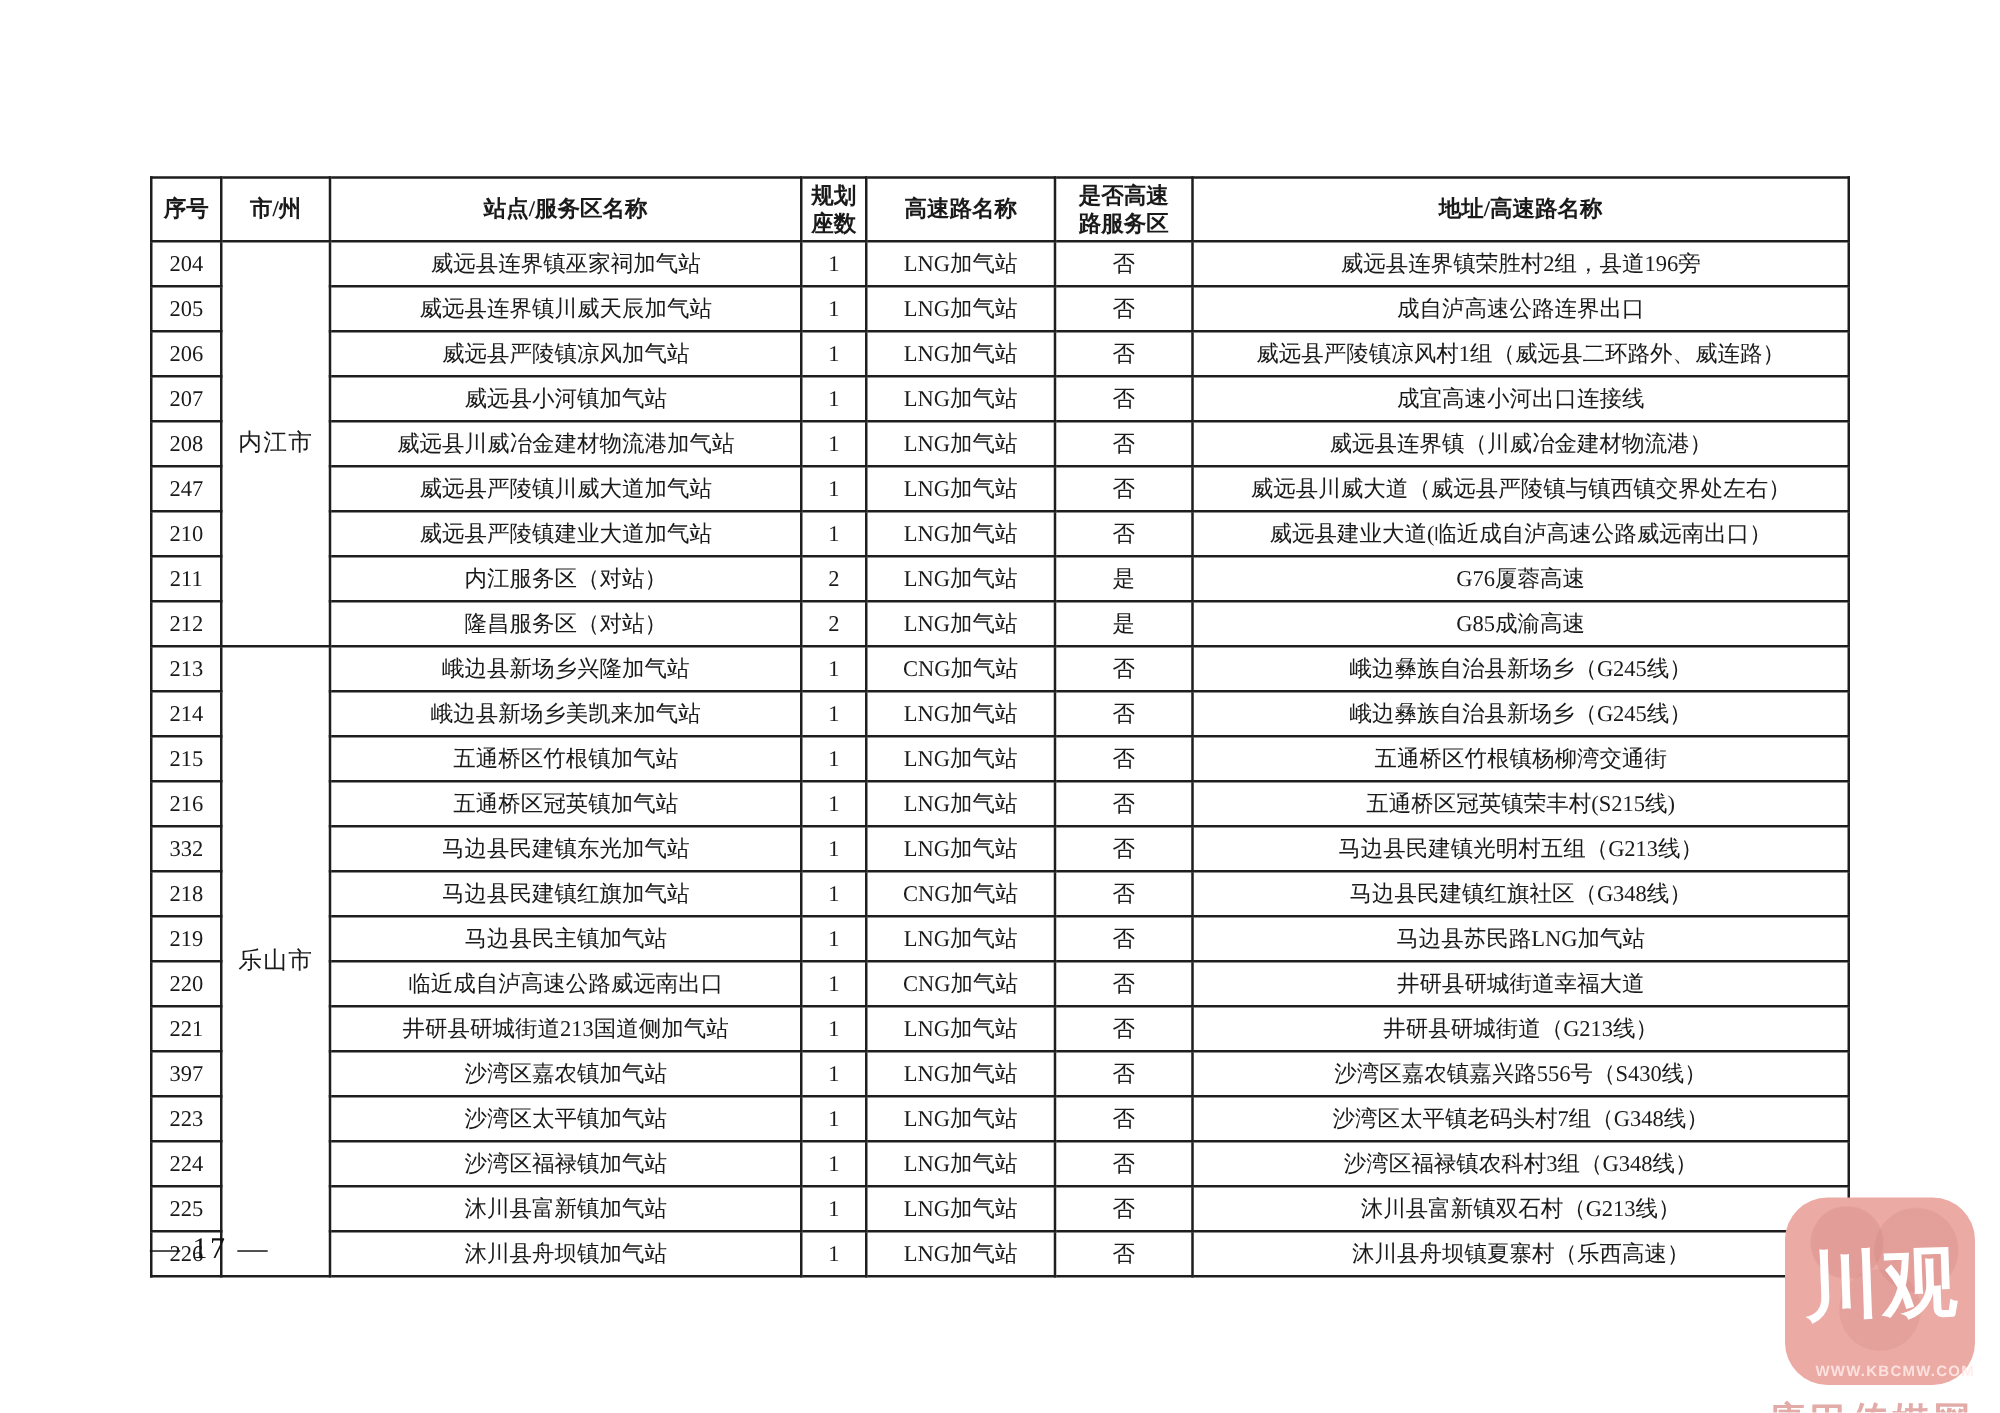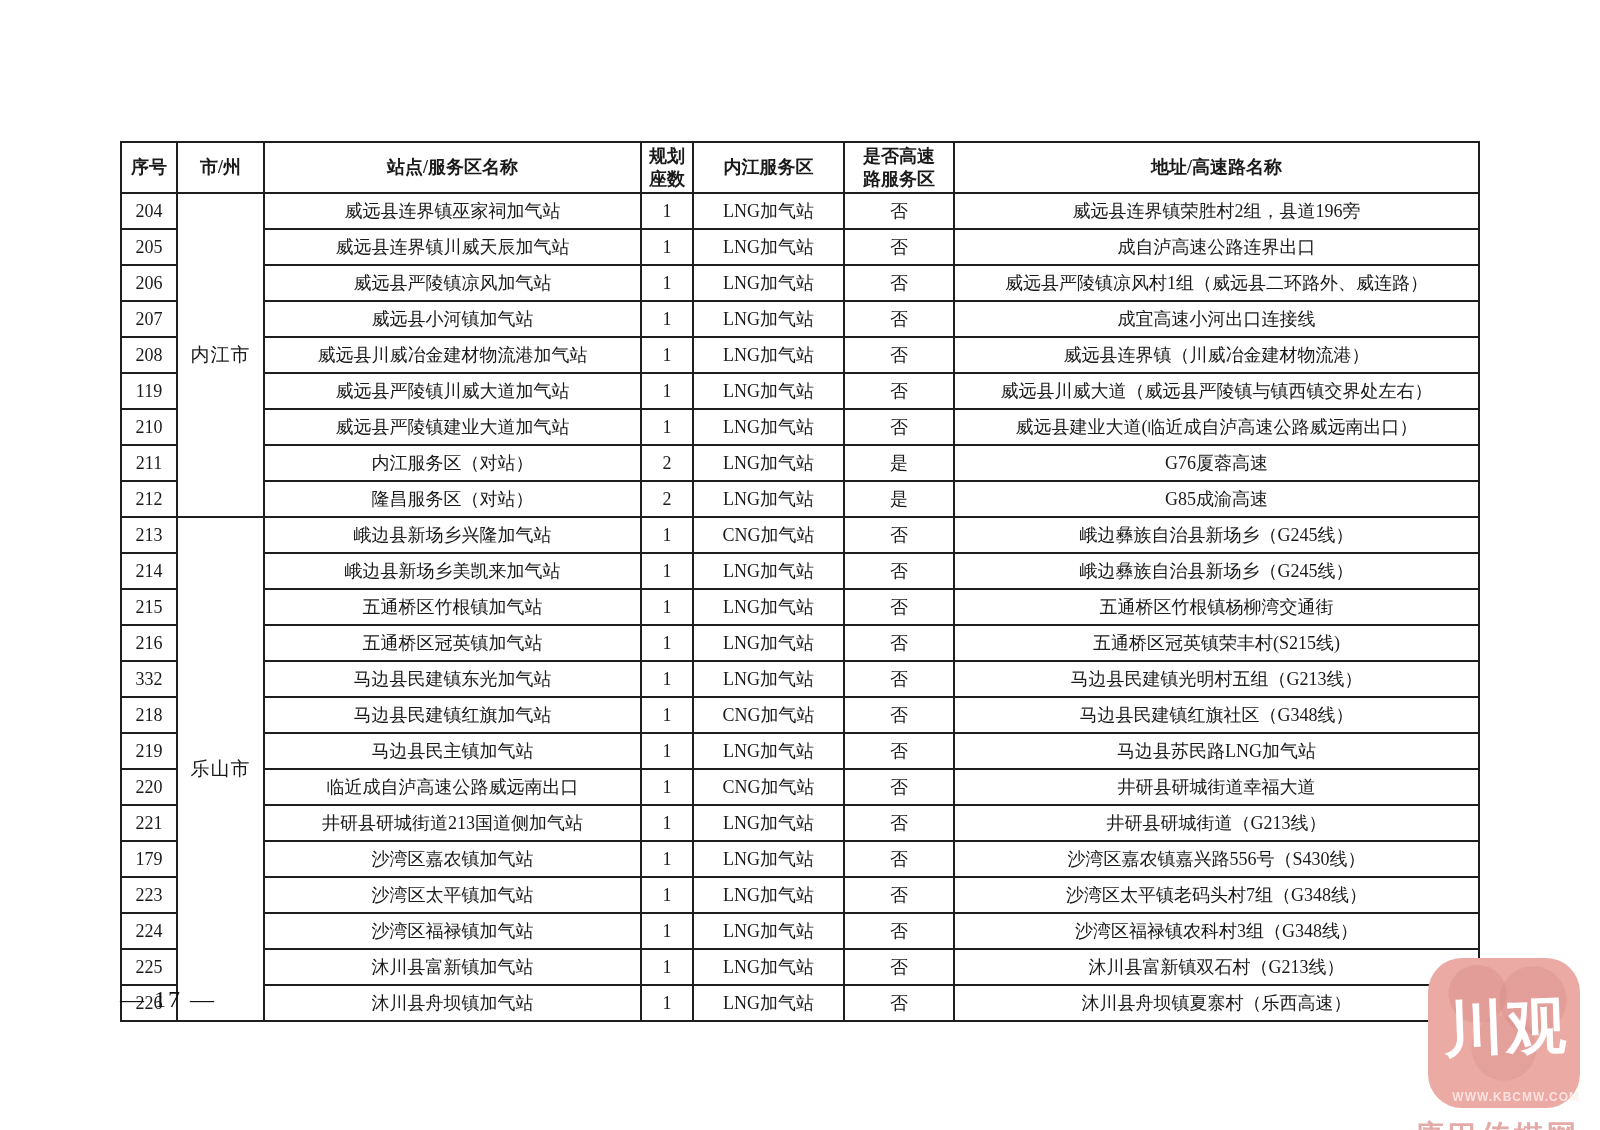--- a/index.html
+++ b/index.html
@@ -123,21 +123,21 @@
       <col style="width:110px">
       <col style="width:525px">
     </colgroup>
     <thead>
       <tr>
           <th>序号</th>
           <th>市/州</th>
           <th>站点/服务区名称</th>
           <th>规划
 座数</th>
-          <th>内江服务区</th>
+          <th>高速路名称</th>
           <th>是否高速
 路服务区</th>
           <th>地址/高速路名称</th>
         </tr>
     </thead>
     <tbody>
         <tr>
           <td class="cell-no">204</td>
           <td class="cell-city" rowspan="9">内江市</td>
           <td class="cell-name">威远县连界镇巫家祠加气站</td>
@@ -172,21 +172,21 @@
         </tr>
         <tr>
           <td class="cell-no">208</td>
           <td class="cell-name">威远县川威冶金建材物流港加气站</td>
           <td class="cell-seats">1</td>
           <td class="cell-type">LNG加气站</td>
           <td class="cell-highway">否</td>
           <td class="cell-address">威远县连界镇（川威冶金建材物流港）</td>
         </tr>
         <tr>
-          <td class="cell-no">119</td>
+          <td class="cell-no">247</td>
           <td class="cell-name">威远县严陵镇川威大道加气站</td>
           <td class="cell-seats">1</td>
           <td class="cell-type">LNG加气站</td>
           <td class="cell-highway">否</td>
           <td class="cell-address">威远县川威大道（威远县严陵镇与镇西镇交界处左右）</td>
         </tr>
         <tr>
           <td class="cell-no">210</td>
           <td class="cell-name">威远县严陵镇建业大道加气站</td>
           <td class="cell-seats">1</td>
@@ -277,21 +277,21 @@
         </tr>
         <tr>
           <td class="cell-no">221</td>
           <td class="cell-name">井研县研城街道213国道侧加气站</td>
           <td class="cell-seats">1</td>
           <td class="cell-type">LNG加气站</td>
           <td class="cell-highway">否</td>
           <td class="cell-address">井研县研城街道（G213线）</td>
         </tr>
         <tr>
-          <td class="cell-no">179</td>
+          <td class="cell-no">397</td>
           <td class="cell-name">沙湾区嘉农镇加气站</td>
           <td class="cell-seats">1</td>
           <td class="cell-type">LNG加气站</td>
           <td class="cell-highway">否</td>
           <td class="cell-address">沙湾区嘉农镇嘉兴路556号（S430线）</td>
         </tr>
         <tr>
           <td class="cell-no">223</td>
           <td class="cell-name">沙湾区太平镇加气站</td>
           <td class="cell-seats">1</td>

